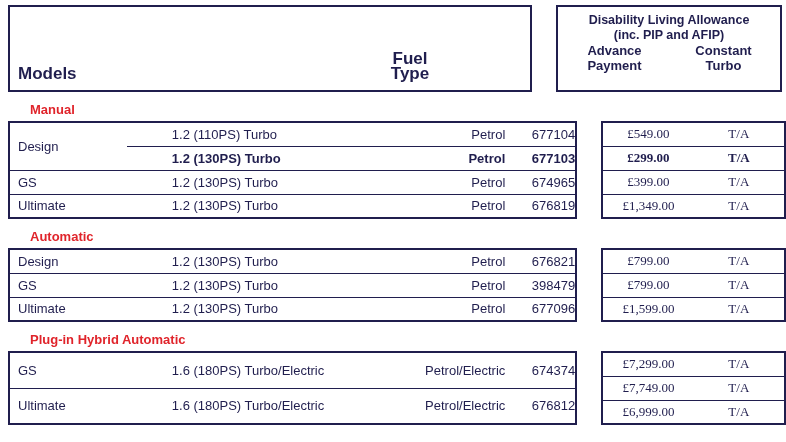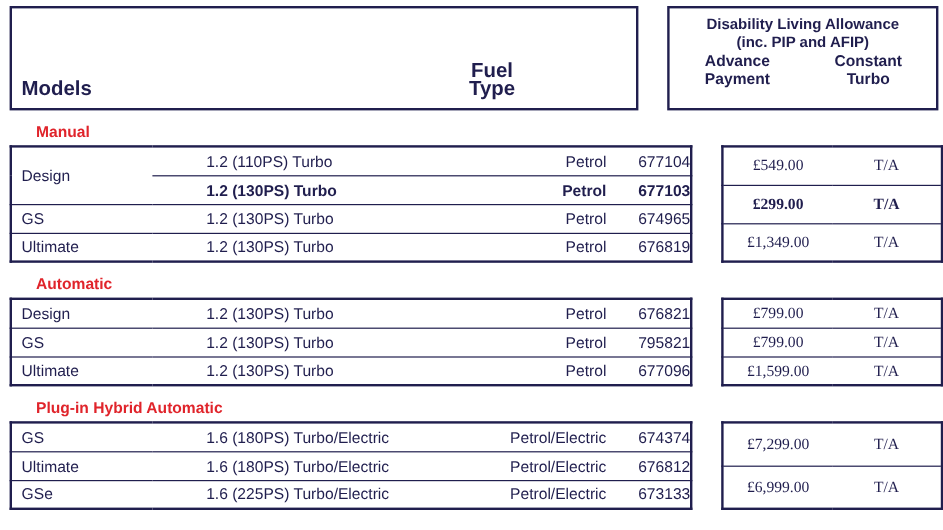--- a/index.html
+++ b/index.html
@@ -141,20 +141,24 @@
       <tbody>
           <tr>
         <td>£549.00</td>
         <td>T/A</td>
       </tr>
       <tr class="bold">
         <td>£299.00</td>
         <td>T/A</td>
       </tr>
       <tr>
+        <td>£399.00</td>
+        <td>T/A</td>
+      </tr>
+      <tr>
         <td>£1,349.00</td>
         <td>T/A</td>
       </tr>
     </tbody>
       </table>
   </div>
 
   <div class="section-title">Automatic</div>
   <div class="pair">
     <table class="tbl left-tbl">
@@ -168,21 +172,21 @@
           <tr>
         <td class="model">Design</td>
         <td class="trim">1.2 (130PS) Turbo</td>
         <td class="fuel">Petrol</td>
         <td class="vtn">676821</td>
       </tr>
       <tr>
         <td class="model">GS</td>
         <td class="trim">1.2 (130PS) Turbo</td>
         <td class="fuel">Petrol</td>
-        <td class="vtn">795821</td>
+        <td class="vtn">398479</td>
       </tr>
       <tr>
         <td class="model">Ultimate</td>
         <td class="trim">1.2 (130PS) Turbo</td>
         <td class="fuel">Petrol</td>
         <td class="vtn">677096</td>
       </tr>
     </tbody>
       </table>
     <table class="tbl right-tbl">
@@ -222,39 +226,37 @@
         <td class="trim">1.6 (180PS) Turbo/Electric</td>
         <td class="fuel">Petrol/Electric</td>
         <td class="vtn">674374</td>
       </tr>
       <tr>
         <td class="model">Ultimate</td>
         <td class="trim">1.6 (180PS) Turbo/Electric</td>
         <td class="fuel">Petrol/Electric</td>
         <td class="vtn">676812</td>
       </tr>
-      <tr>
-        <td class="model">GSe</td>
-        <td class="trim">1.6 (225PS) Turbo/Electric</td>
-        <td class="fuel">Petrol/Electric</td>
-        <td class="vtn">673133</td>
-      </tr>
     </tbody>
       </table>
     <table class="tbl right-tbl">
       <colgroup>
           <col>
           <col>
         </colgroup>
       <tbody>
           <tr>
         <td>£7,299.00</td>
         <td>T/A</td>
       </tr>
       <tr>
+        <td>£7,749.00</td>
+        <td>T/A</td>
+      </tr>
+      <tr>
         <td>£6,999.00</td>
         <td>T/A</td>
       </tr>
     </tbody>
       </table>
   </div>
 
 </div>
 
 </body></html>

